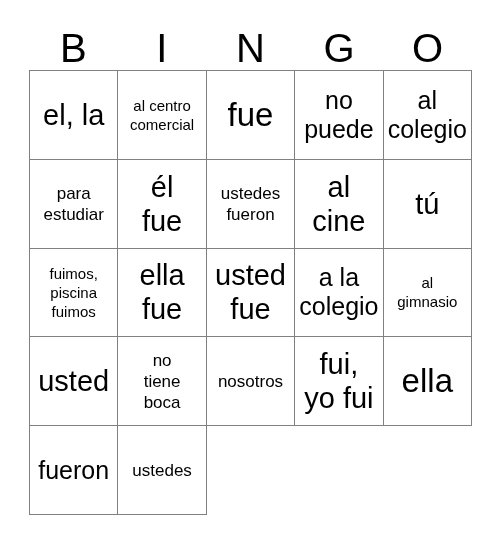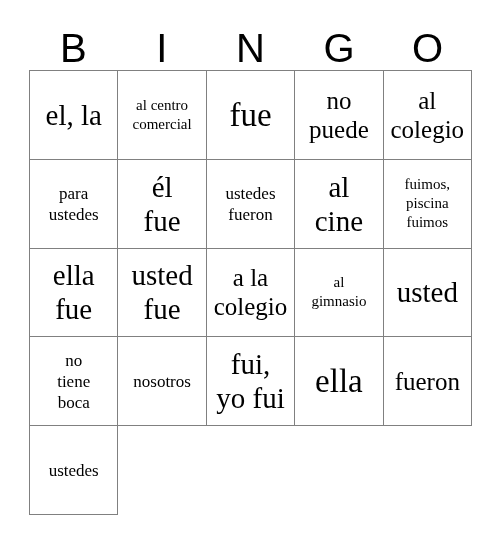--- a/index.html
+++ b/index.html
@@ -72,21 +72,20 @@
     overflow: hidden;
     background: #ffffff;
   }
 
   .cell-text {
     display: block;
     width: 100%;
     text-align: center;
     color: #000000;
     white-space: pre-line;
-    font-family: Liberation Serif, serif;
   }
 
   
   .fs-xl   { font-size: 33px; line-height: 38px; }
   .fs-lg   { font-size: 29px; line-height: 34px; }
   .fs-md   { font-size: 25px; line-height: 29px; }
   .fs-xs   { font-size: 17px; line-height: 21px; }
   .fs-xxs  { font-size: 15px; line-height: 19px; }
 </style>
 </head>
@@ -118,34 +117,37 @@
         <span class="cell-text fs-md">no
 puede</span>
       </div>
     <div class="cell">
         <span class="cell-text fs-md">al
 colegio</span>
       </div>
 
     <div class="cell">
         <span class="cell-text fs-xs">para
-ustedes</span>
+estudiar</span>
       </div>
     <div class="cell">
         <span class="cell-text fs-lg">él
 fue</span>
       </div>
     <div class="cell">
         <span class="cell-text fs-xs">ustedes
 fueron</span>
       </div>
 
     <div class="cell">
         <span class="cell-text fs-lg">al
 cine</span>
+      </div>
+    <div class="cell">
+        <span class="cell-text fs-lg">tú</span>
       </div>
     <div class="cell">
         <span class="cell-text fs-xxs">fuimos,
 piscina
 fuimos</span>
       </div>
     <div class="cell">
         <span class="cell-text fs-lg">ella
 fue</span>
       </div>

